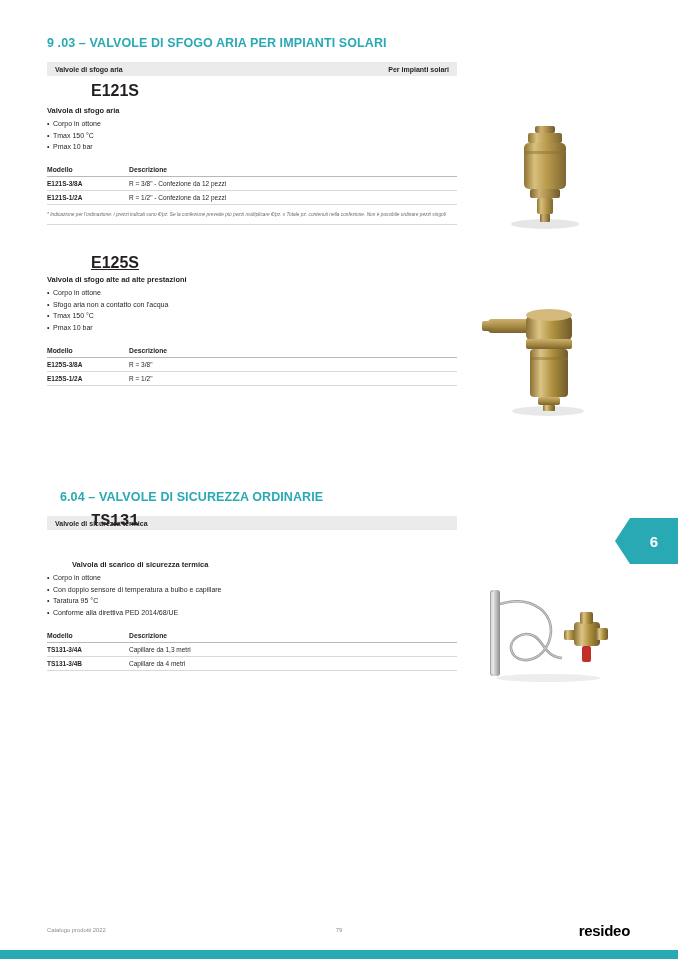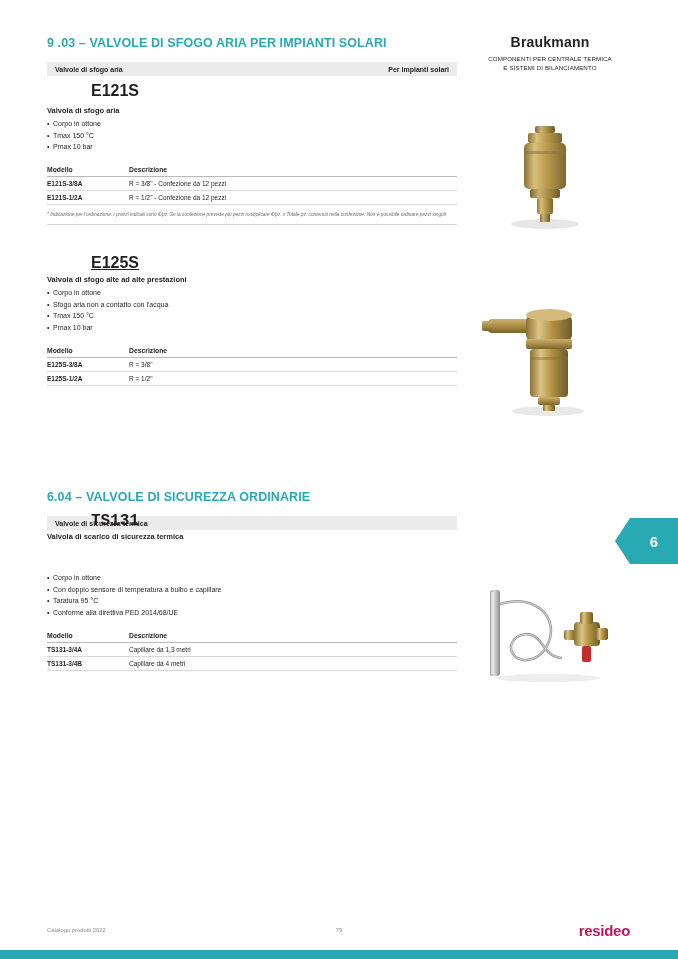--- a/index.html
+++ b/index.html
@@ -45,21 +45,21 @@
   
   .sec-title {
     position: absolute;
     left: 47px;
     font-size: 12.5px;
     font-weight: bold;
     color: #29a9b4;
     letter-spacing: 0.1px;
   }
   #sec1-title { top: 36px; }
-  #sec2-title { top: 490px; }
+  #sec2-title { top: 490px; margin-left: 13px; }
 
   
   .grey-bar {
     position: absolute;
     left: 47px;
     width: 410px;
     height: 14px;
     background: #ebebeb;
     font-size: 7px;
     font-weight: bold;
@@ -89,21 +89,21 @@
 
   .prod-name {
     position: absolute;
     left: 47px;
     font-size: 7.5px;
     font-weight: bold;
     color: #231f20;
   }
   #name1 { top: 106px; text-align: center; }
   #name2 { top: 275px; }
-  #name3 { top: 532px; }
+  #name3 { top: 560px; margin-left: 25px; }
 
   .bullets {
     position: absolute;
     left: 47px;
     font-size: 7px;
     line-height: 11.6px;
     color: #231f20;
     list-style: none;
     margin: 0;
     padding: 0;
@@ -215,44 +215,37 @@
     font-size: 5.8px;
     color: #8d8d8d;
   }
   .footer-logo {
     position: absolute;
     right: 48px;
     bottom: 20px;
     font-size: 15px;
     font-weight: bold;
     letter-spacing: -0.3px;
-    color: #be185d;
+    color: #000000;
     text-align: center;
   }
   .footer-bar {
     position: absolute;
     left: 0;
     right: 0;
     bottom: 0;
     height: 9px;
     background: #29a9b4;
   }
 </style>
 </head>
 <body>
 
 <div class="page">
 
-  <div class="brand">
-    <div class="brand-name">Braukmann</div>
-    <div class="brand-sub">
-      <div>COMPONENTI PER CENTRALE TERMICA</div>
-      <div>E SISTEMI DI BILANCIAMENTO</div>
-    </div>
-  </div>
 
   <div class="sec-title" id="sec1-title">9 .03 – VALVOLE DI SFOGO ARIA PER IMPIANTI SOLARI</div>
   <div class="grey-bar" id="bar1">
     <span class="left">Valvole di sfogo aria</span>
     <span class="right">Per impianti solari</span>
   </div>
 
   <div class="prod-code" id="code1">E121S</div>
   <div class="prod-name" id="name1">Valvola di sfogo aria</div>
   <ul class="bullets" id="bul1">

